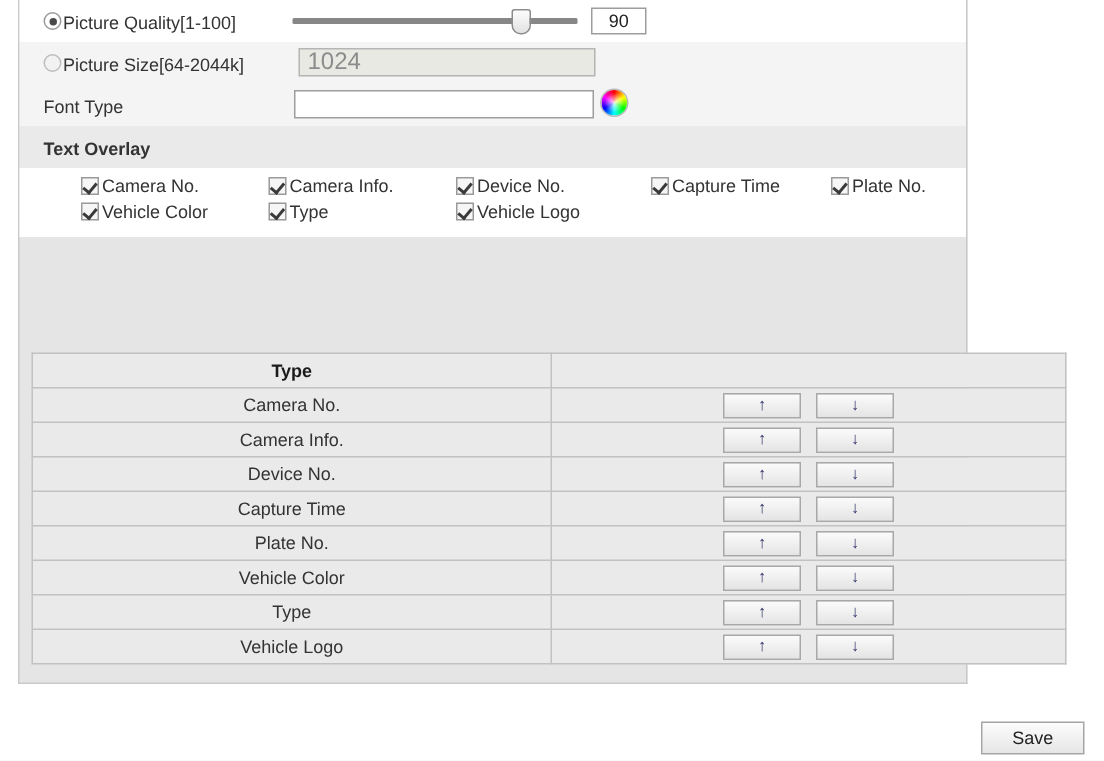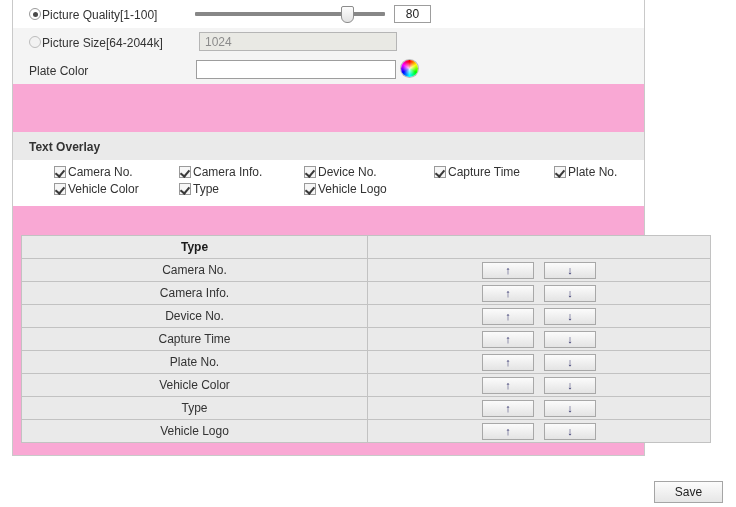--- a/index.html
+++ b/index.html
@@ -25,39 +25,38 @@
   .panel {
     position: absolute;
     left: 12px;
     top: 0px;
     width: 633px;
     height: 456px;
     border-left: 1px solid #c9c9c9;
     border-right: 1px solid #c9c9c9;
     border-bottom: 1px solid #c9c9c9;
     box-sizing: border-box;
-    background: #f9a8d4;
+    background: #e5e5e5;
     text-decoration: underline;
   }
 
   
   .form-row {
     position: relative;
     height: 28px;
     line-height: 28px;
     box-sizing: border-box;
     background: #ffffff;
     padding-left: 16px;
   }
   .form-row.alt { background: #f4f4f4; }
   .form-row.section {
     background: #eaeaea;
     font-weight: bold;
     color: #1a1a1a;
-    margin-top: 48px;
   }
 
   .row-label {
     display: inline-block;
     vertical-align: middle;
     color: #333333;
     font-size: 12px;
   }
 
   .row-label.wide { width: 160px; }
@@ -164,21 +163,21 @@
     left: 186px;
     top: 4px;
     width: 198px;
     height: 19px;
     line-height: 18px;
     box-sizing: border-box;
     border: 1px solid #b5b5b5;
     background: #e9e9e4;
     color: #8b8b8b;
     padding-left: 5px;
-    font-size: 12px;
+    font-size: 16px;
   }
 
   
   .color-field {
     position: absolute;
     left: 183px;
     top: 4px;
     width: 200px;
     height: 19px;
     box-sizing: border-box;
@@ -276,31 +275,31 @@
 <div id="app">
 
   <div class="panel">
 
     <div class="form-row">
       <span class="radio checked"></span><span class="row-label">Picture Quality[1-100]</span>
       <span class="slider-wrap">
         <span class="slider-track"></span>
         <span class="slider-thumb" id="sliderThumb" style="left: 152px;"></span>
       </span>
-      <span class="quality-box">80</span>
+      <span class="quality-box">90</span>
     </div>
 
     <div class="form-row alt">
       <span class="radio unchecked"></span><span class="row-label">Picture Size[64-2044k]</span>
       <span class="size-field">1024</span>
     </div>
 
 
     <div class="form-row alt">
-      <span class="row-label wide">Plate Color</span>
+      <span class="row-label wide">Font Type</span>
       <span class="color-field" id="fontColorSwatch" style="background: rgb(255, 255, 255);"></span>
       <span class="color-wheel"></span>
     </div>
 
 
     <div class="form-row section">
       <span class="row-label" style="font-weight:bold">Text Overlay</span>
     </div>
 
     <div class="cb-grid" id="cbGrid">

